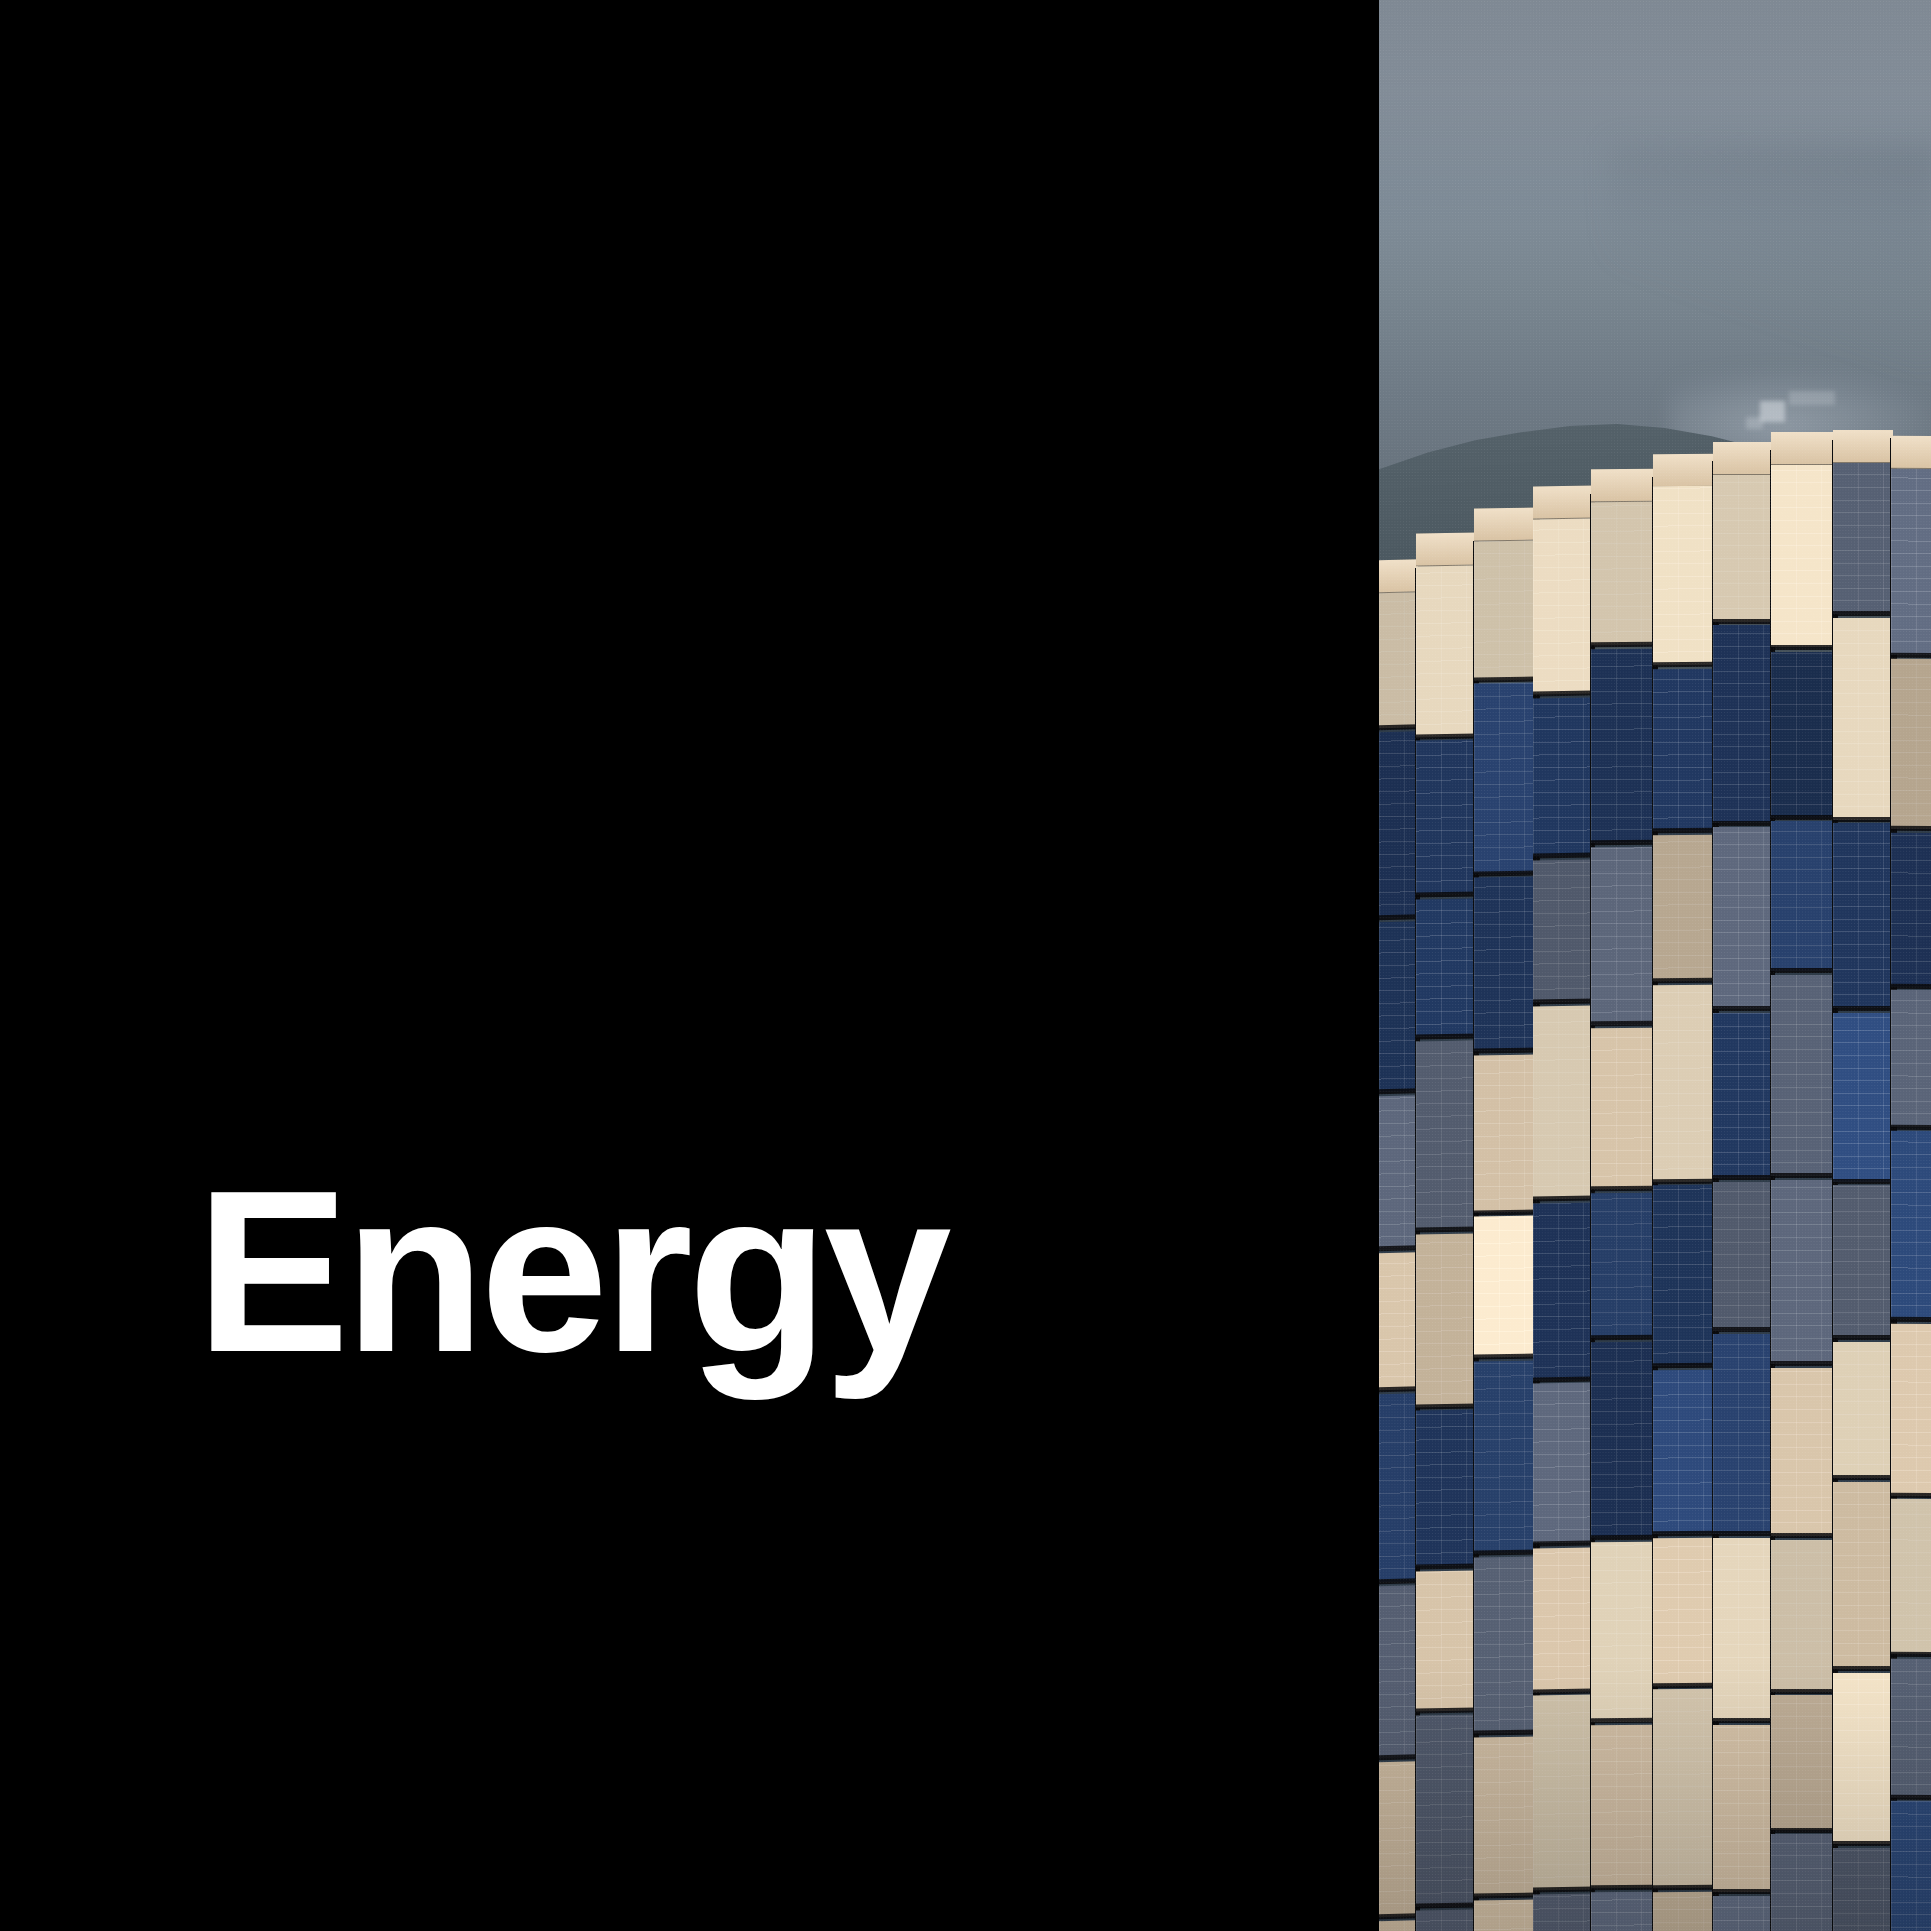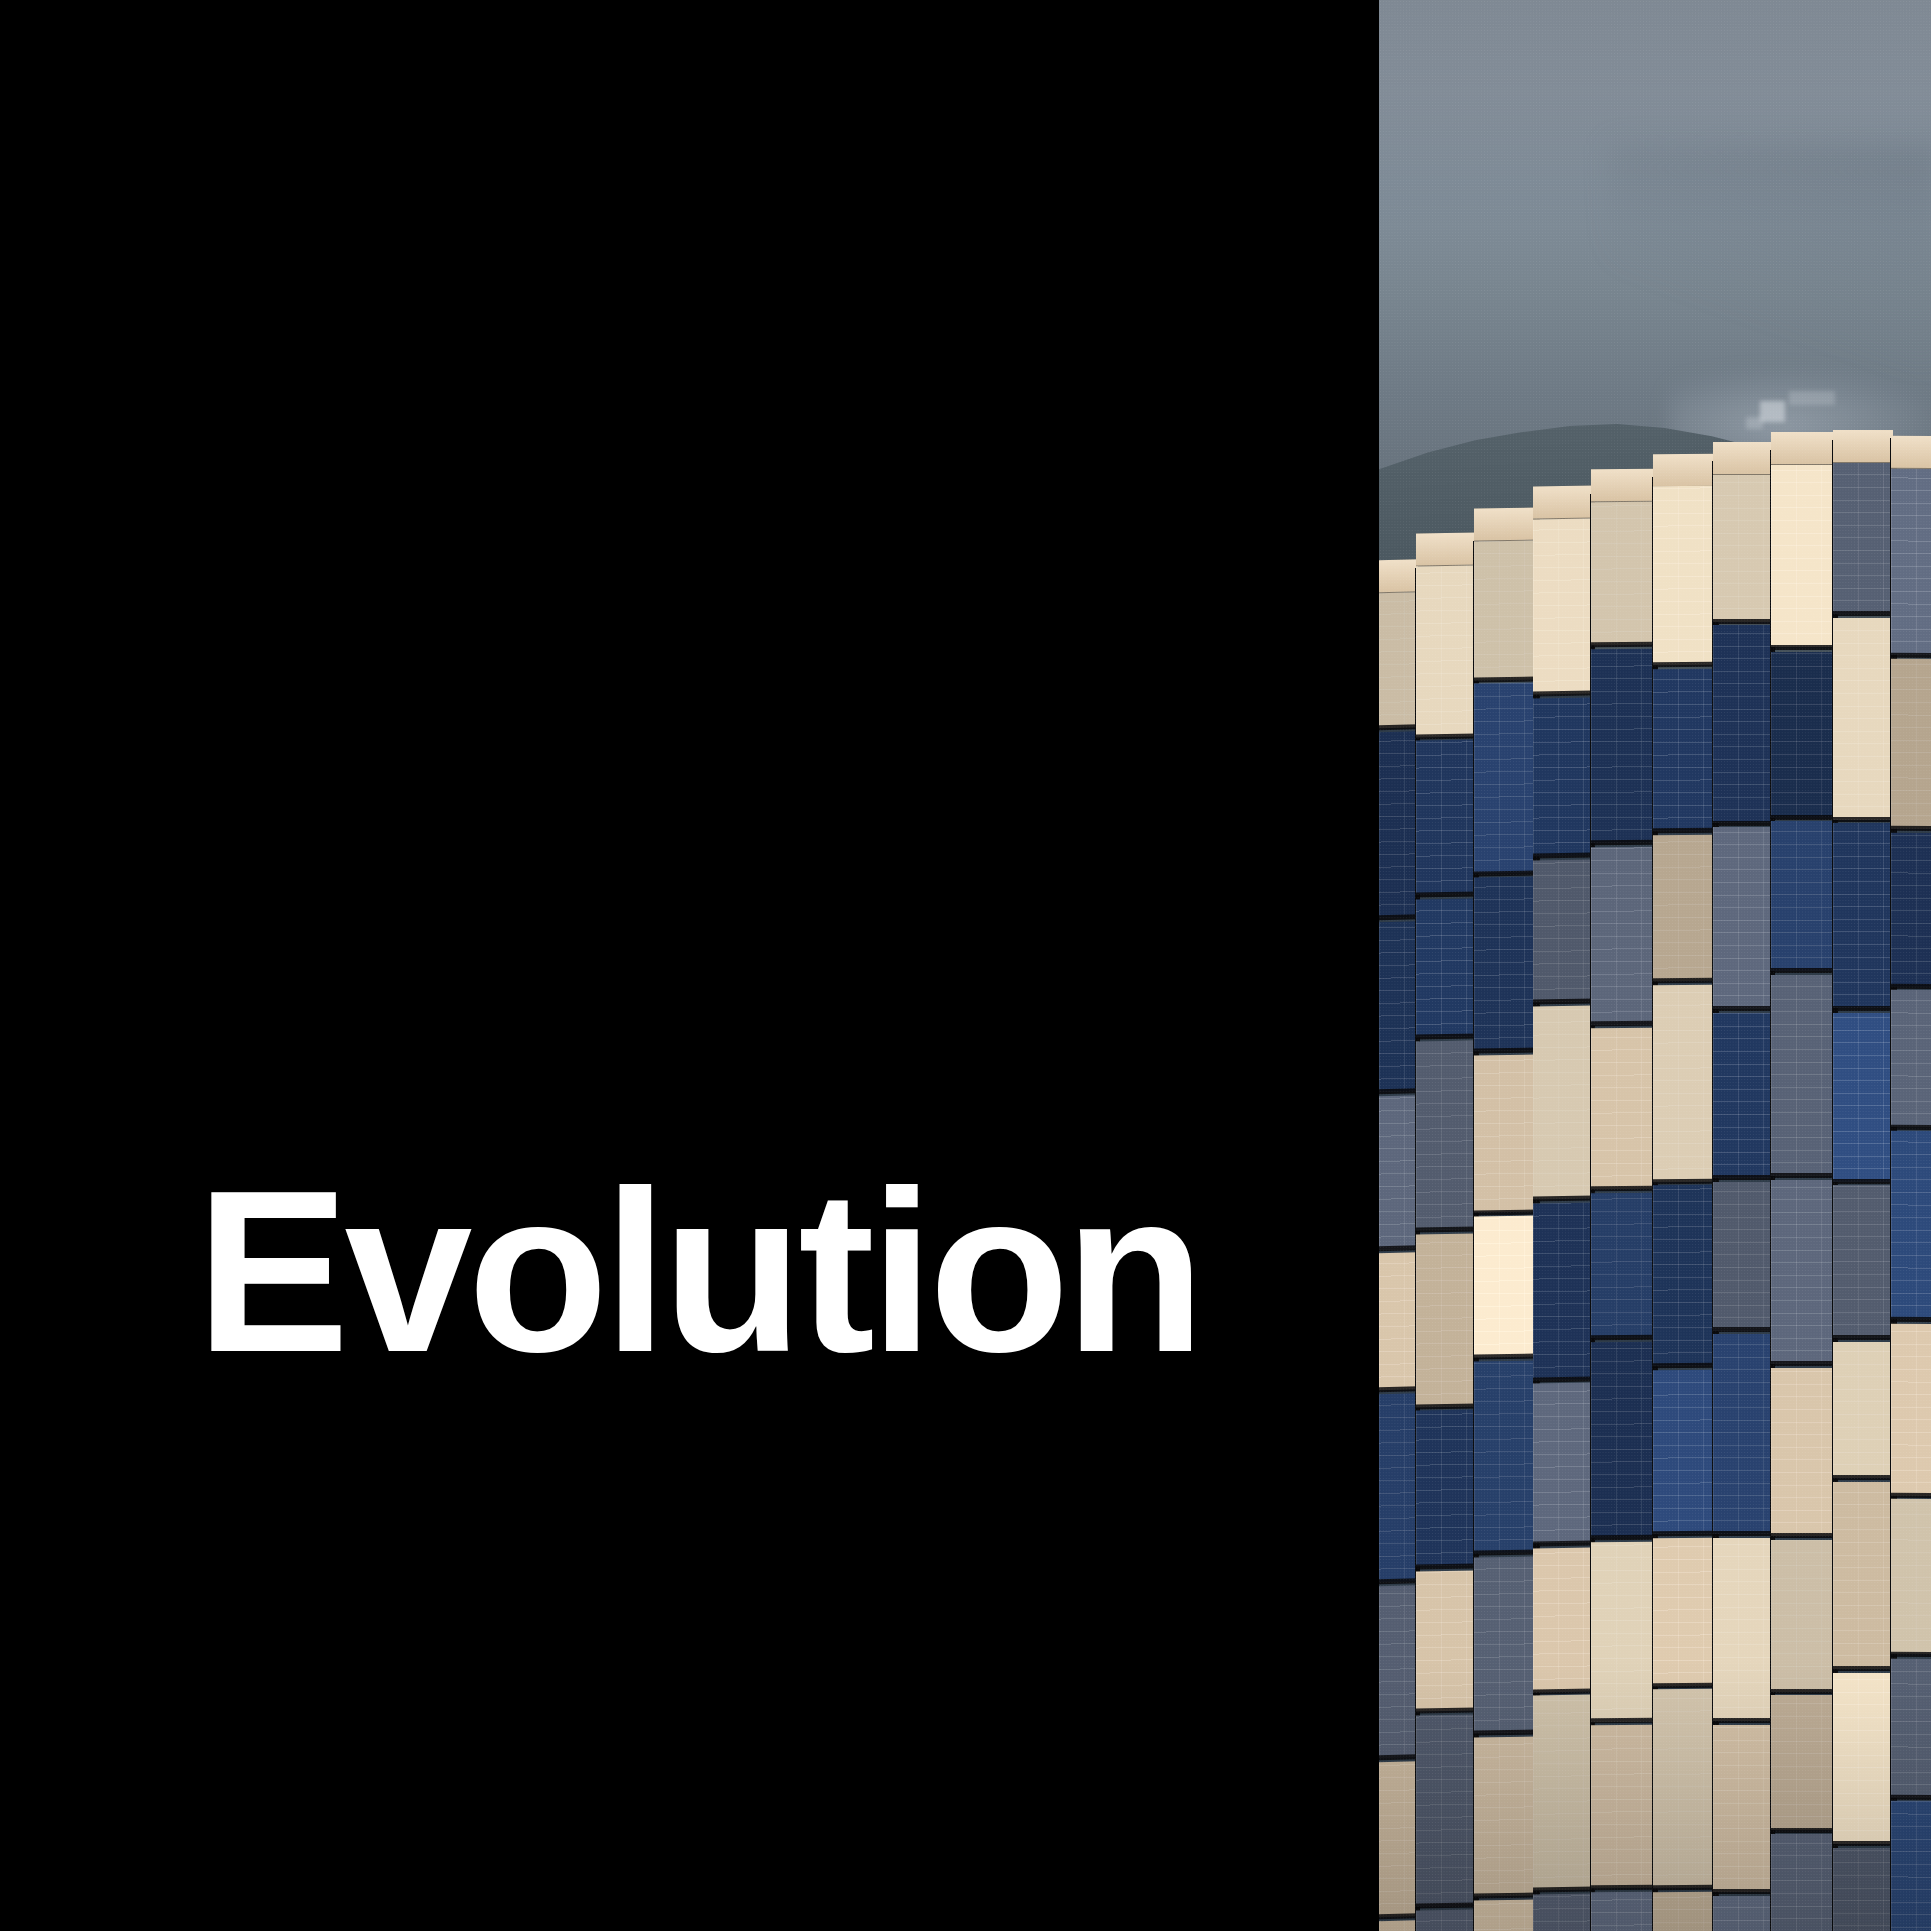--- a/index.html
+++ b/index.html
@@ -177,21 +177,21 @@
 </style>
 </head>
 <body>
 
 <div id="cover">
 
   <div id="left-panel">
 
 
     <div id="show-title">
-      <span class="tline">Evolution</span>
+      <span class="tline">Energy</span>
     </div>
 
   </div>
 
   <div id="photo">
 
     <div class="sky"></div>
     <div class="ridge-far"></div>
     <div class="mist"></div>
     <div class="hill"></div>

